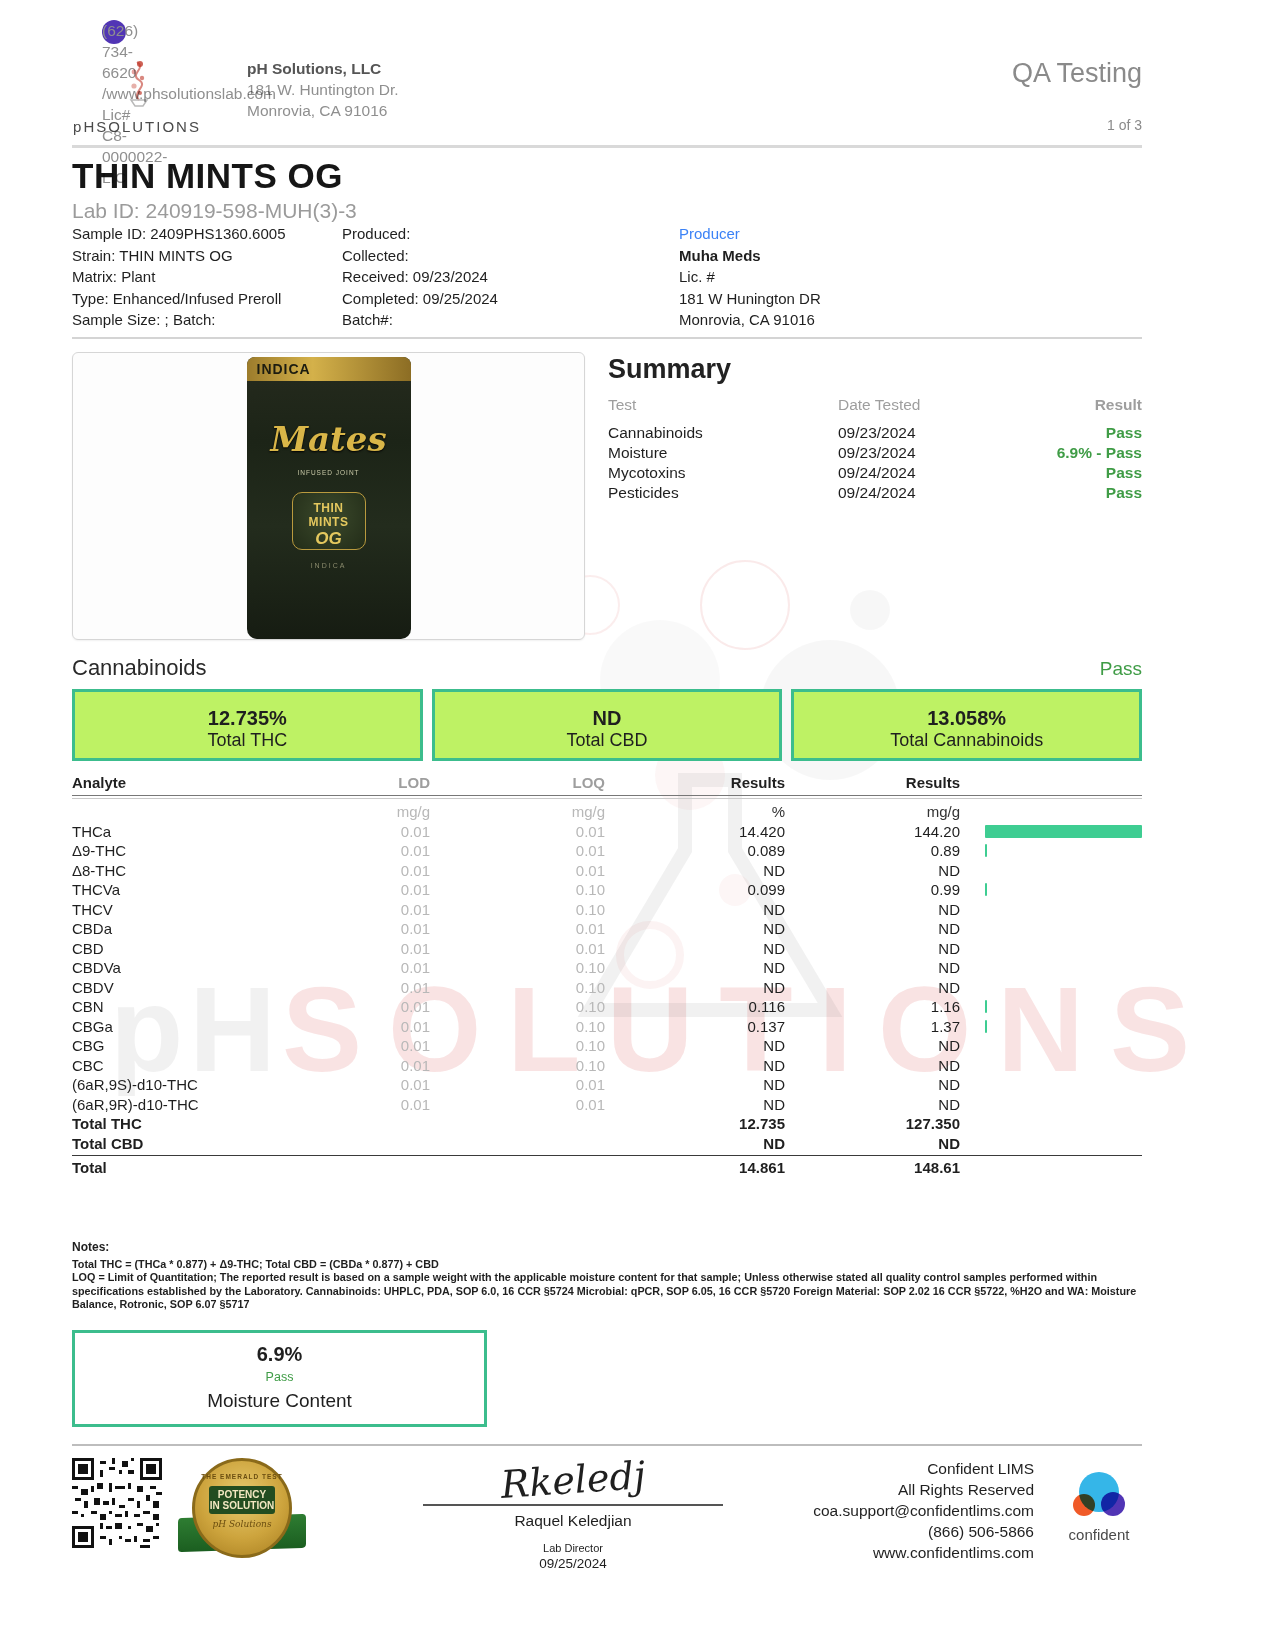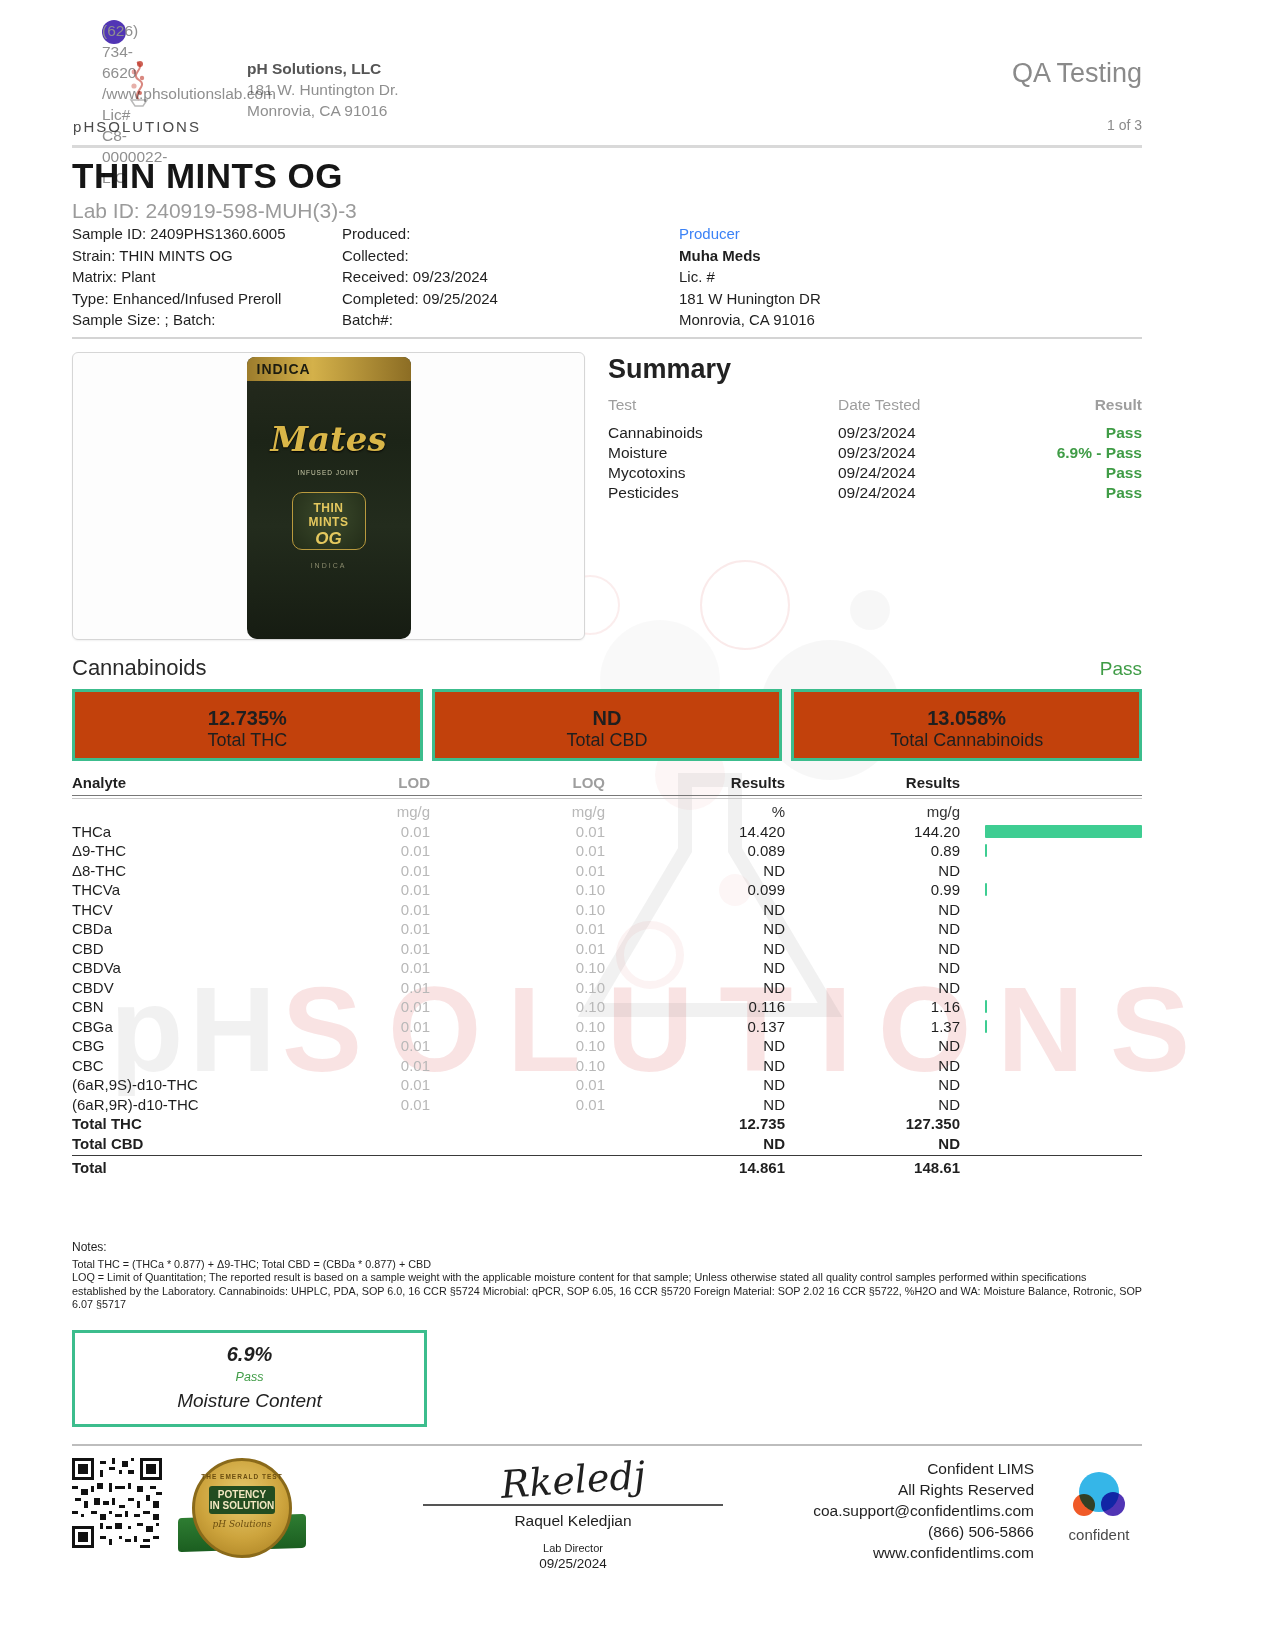--- a/index.html
+++ b/index.html
@@ -58,45 +58,45 @@
   .sum-c1 { width:230px; }
   .sum-c2 { width:175px; }
   .sum-c3 { flex:1; text-align:right;font-weight:bold; }
   .sum-row .sum-c3 { color:#3f9c46; }
 
   
   .cann-head { display:flex; align-items:baseline; margin-top:15px; }
   .cann-head .h { font-size:22px; color:#2a2a2a; }
   .cann-head .pass { margin-left:auto; font-size:19px; color:#3f9c46; }
   .total-boxes { display:flex; gap:9px; margin-top:8px; }
-  .tbox { flex:1; border:3px solid #3cbd8d; height:72px; display:flex; flex-direction:column; justify-content:space-between; text-align:center; padding:15px 0 10px 0; background:#c2410c; }
+  .tbox { flex:1; border:3px solid #3cbd8d; height:72px; display:flex; flex-direction:column; justify-content:space-between; text-align:center; padding:15px 0 10px 0; background:#bef264; }
   .tbox .val { font-size:20px; font-weight:bold; }
   .tbox .lbl { font-size:18px; }
 
   
   .atable { margin-top:12px; font-size:15px; }
   .arow { display:grid; grid-template-columns:240px 118px 175px 180px 175px 1fr; line-height:19.5px; align-items:center; }
   .arow > div:nth-child(2), .arow > div:nth-child(3), .arow > div:nth-child(4), .arow > div:nth-child(5) { text-align:right; }
   .ahead { color:#9e9e9e; font-weight:bold; border-bottom:1px solid #777; padding-bottom:3px; }
   .ahead > div:first-child { color:#1f1f1f; }
   .ahead-line2 { height:3px; border-bottom:1px solid #c9c9c9; margin-bottom:3px; }
   .aunits { color:#b8b8b8; }
   .gray { color:#b8b8b8; }
   .barcell { padding-left:25px; }
   .bar { height:13px; background:#3ecd92; border-radius:1px; }
   .bold { font-weight:bold; }
   .row-sep2 { border-bottom:1px solid #3a3a3a; margin-top:2px; margin-bottom:2px; }
 
   
-  .notes { margin-top:62px; }
+  .notes { margin-top:62px;font-weight:bold; }
   .notes .nl { font-size:12px; margin-bottom:4px; }
   .notes .nt { font-size:10.8px; line-height:13.5px; color:#1f1f1f; }
 
   
-  .moist { width:355px; border:3px solid #3cbd8d; text-align:center; margin-top:18px; padding:10px 0 12px 0;font-style:italic; }
+  .moist { width:415px; border:3px solid #3cbd8d; text-align:center; margin-top:18px; padding:10px 0 12px 0; }
   .moist .v { font-size:20px; font-weight:bold; }
   .moist .p { font-size:12.5px; color:#3f9c46; margin-top:4px; }
   .moist .l { font-size:19px; margin-top:6px; }
 
   .footer-rule { border:none; border-top:2px solid #bdbdbd; margin-top:17px; }
 
   
   .footer { display:flex; margin-top:12px; align-items:flex-start; }
   .qr { width:90px; height:90px; }
   .badge { position:relative; width:132px; height:112px; margin-left:14px; }

